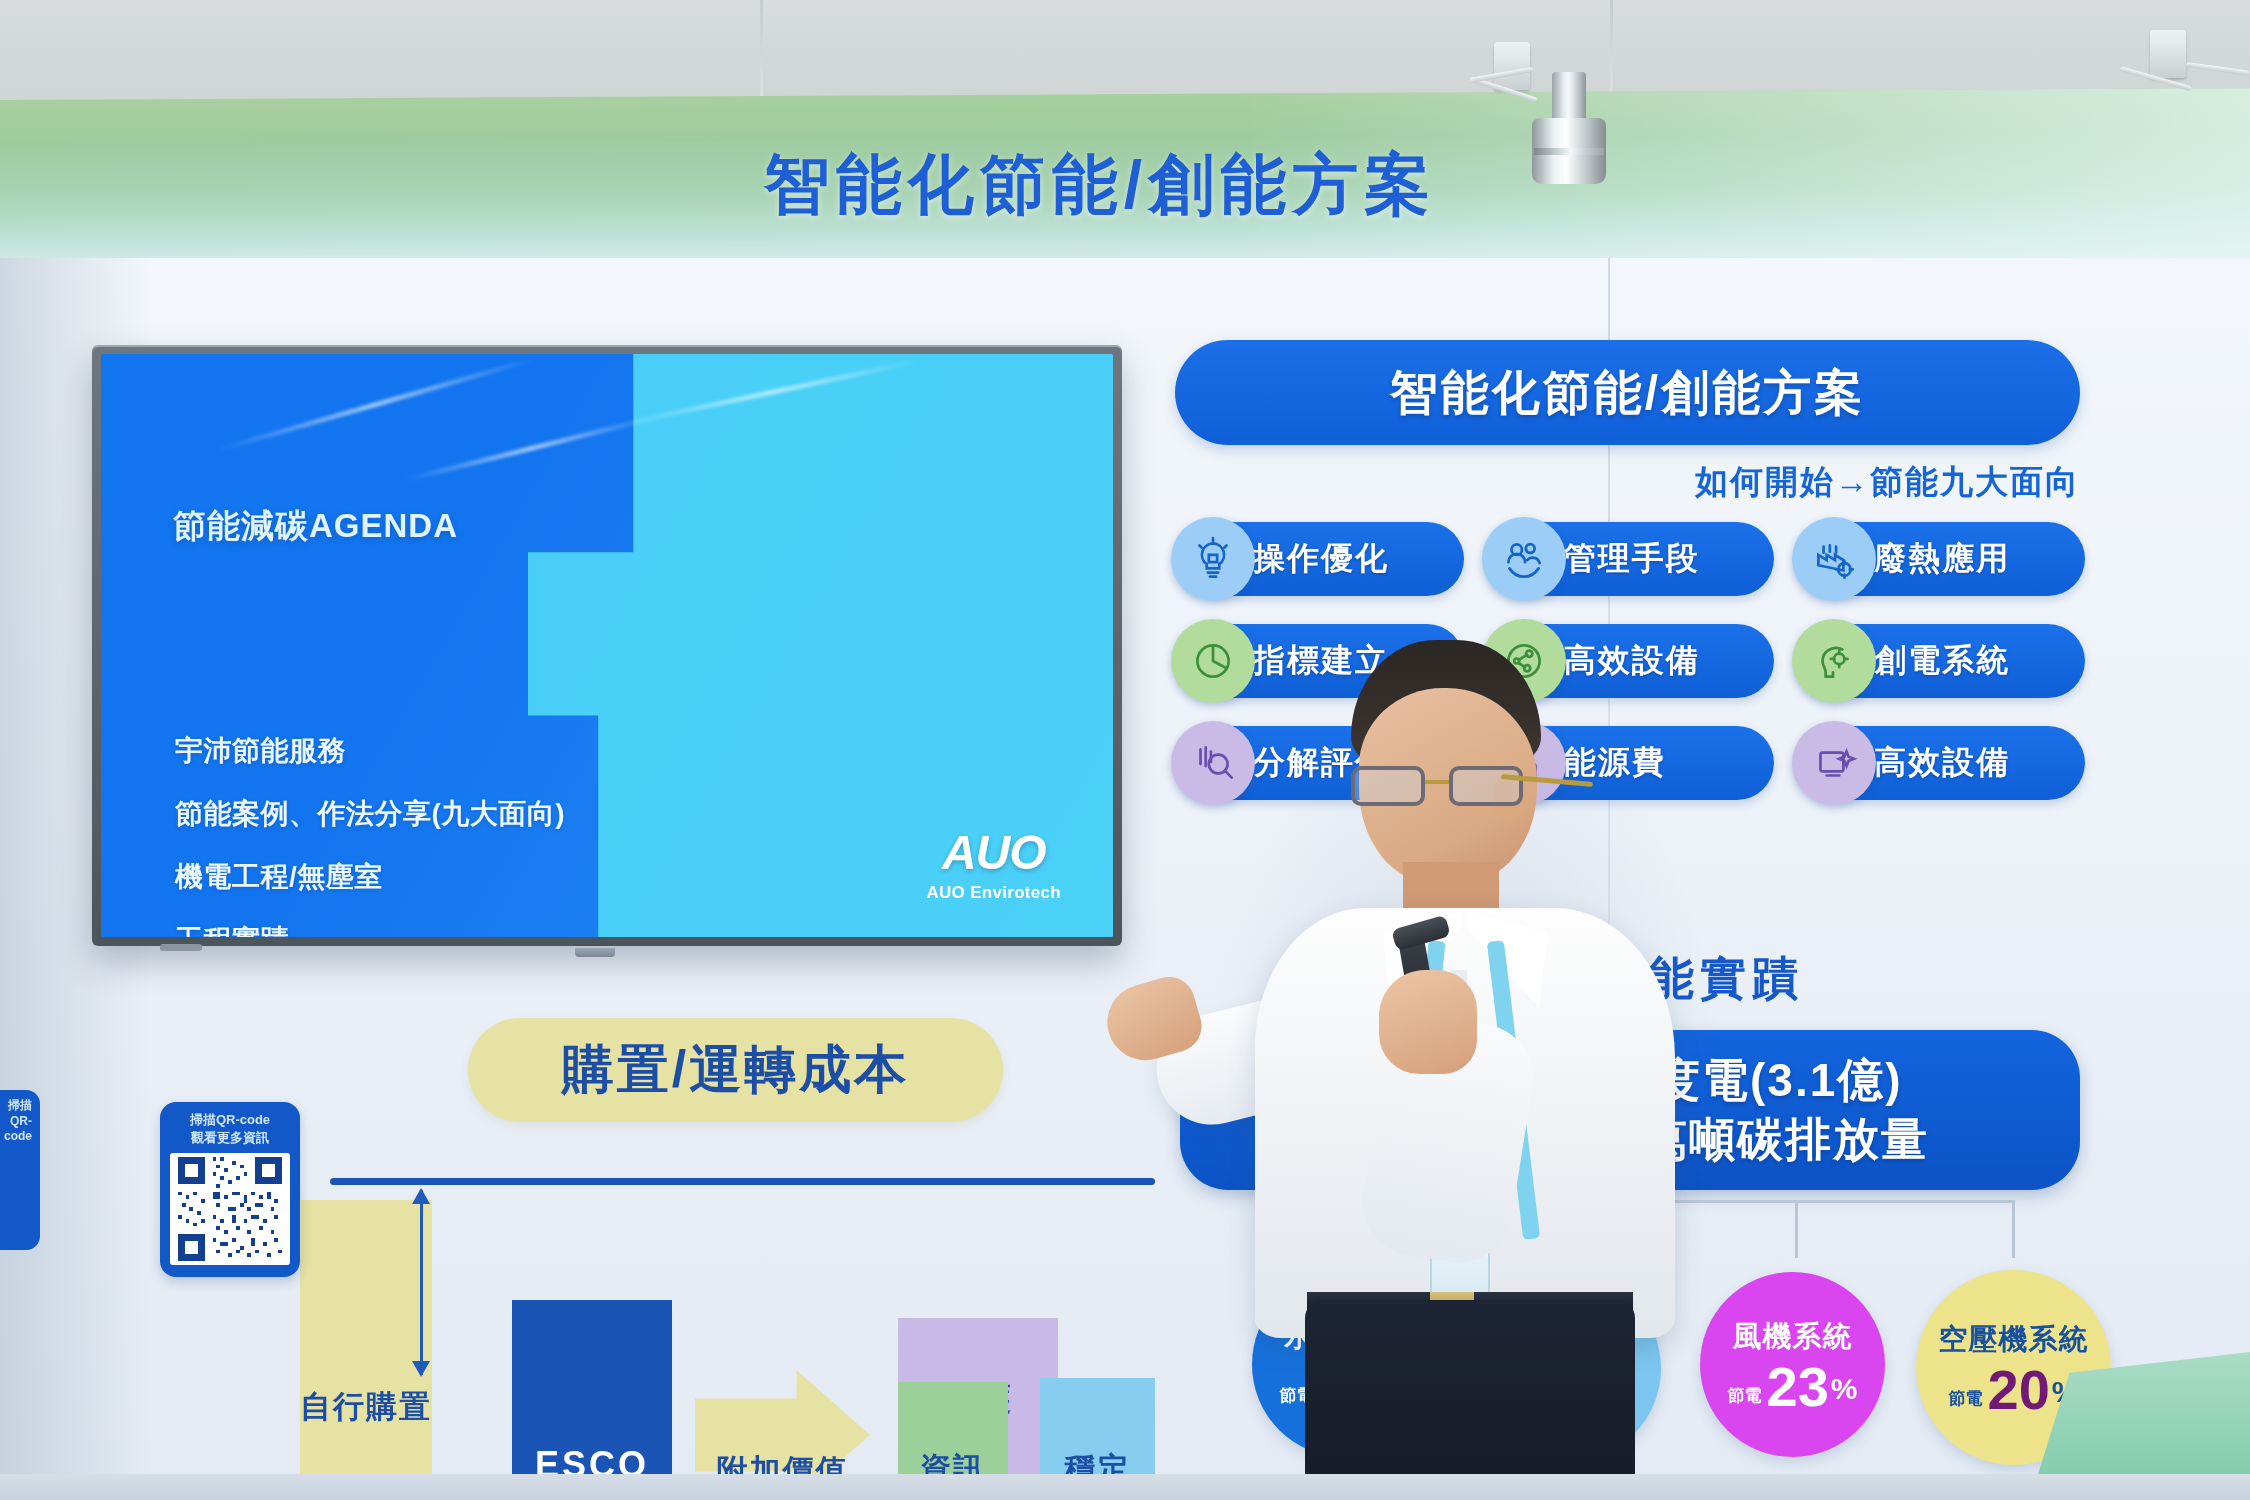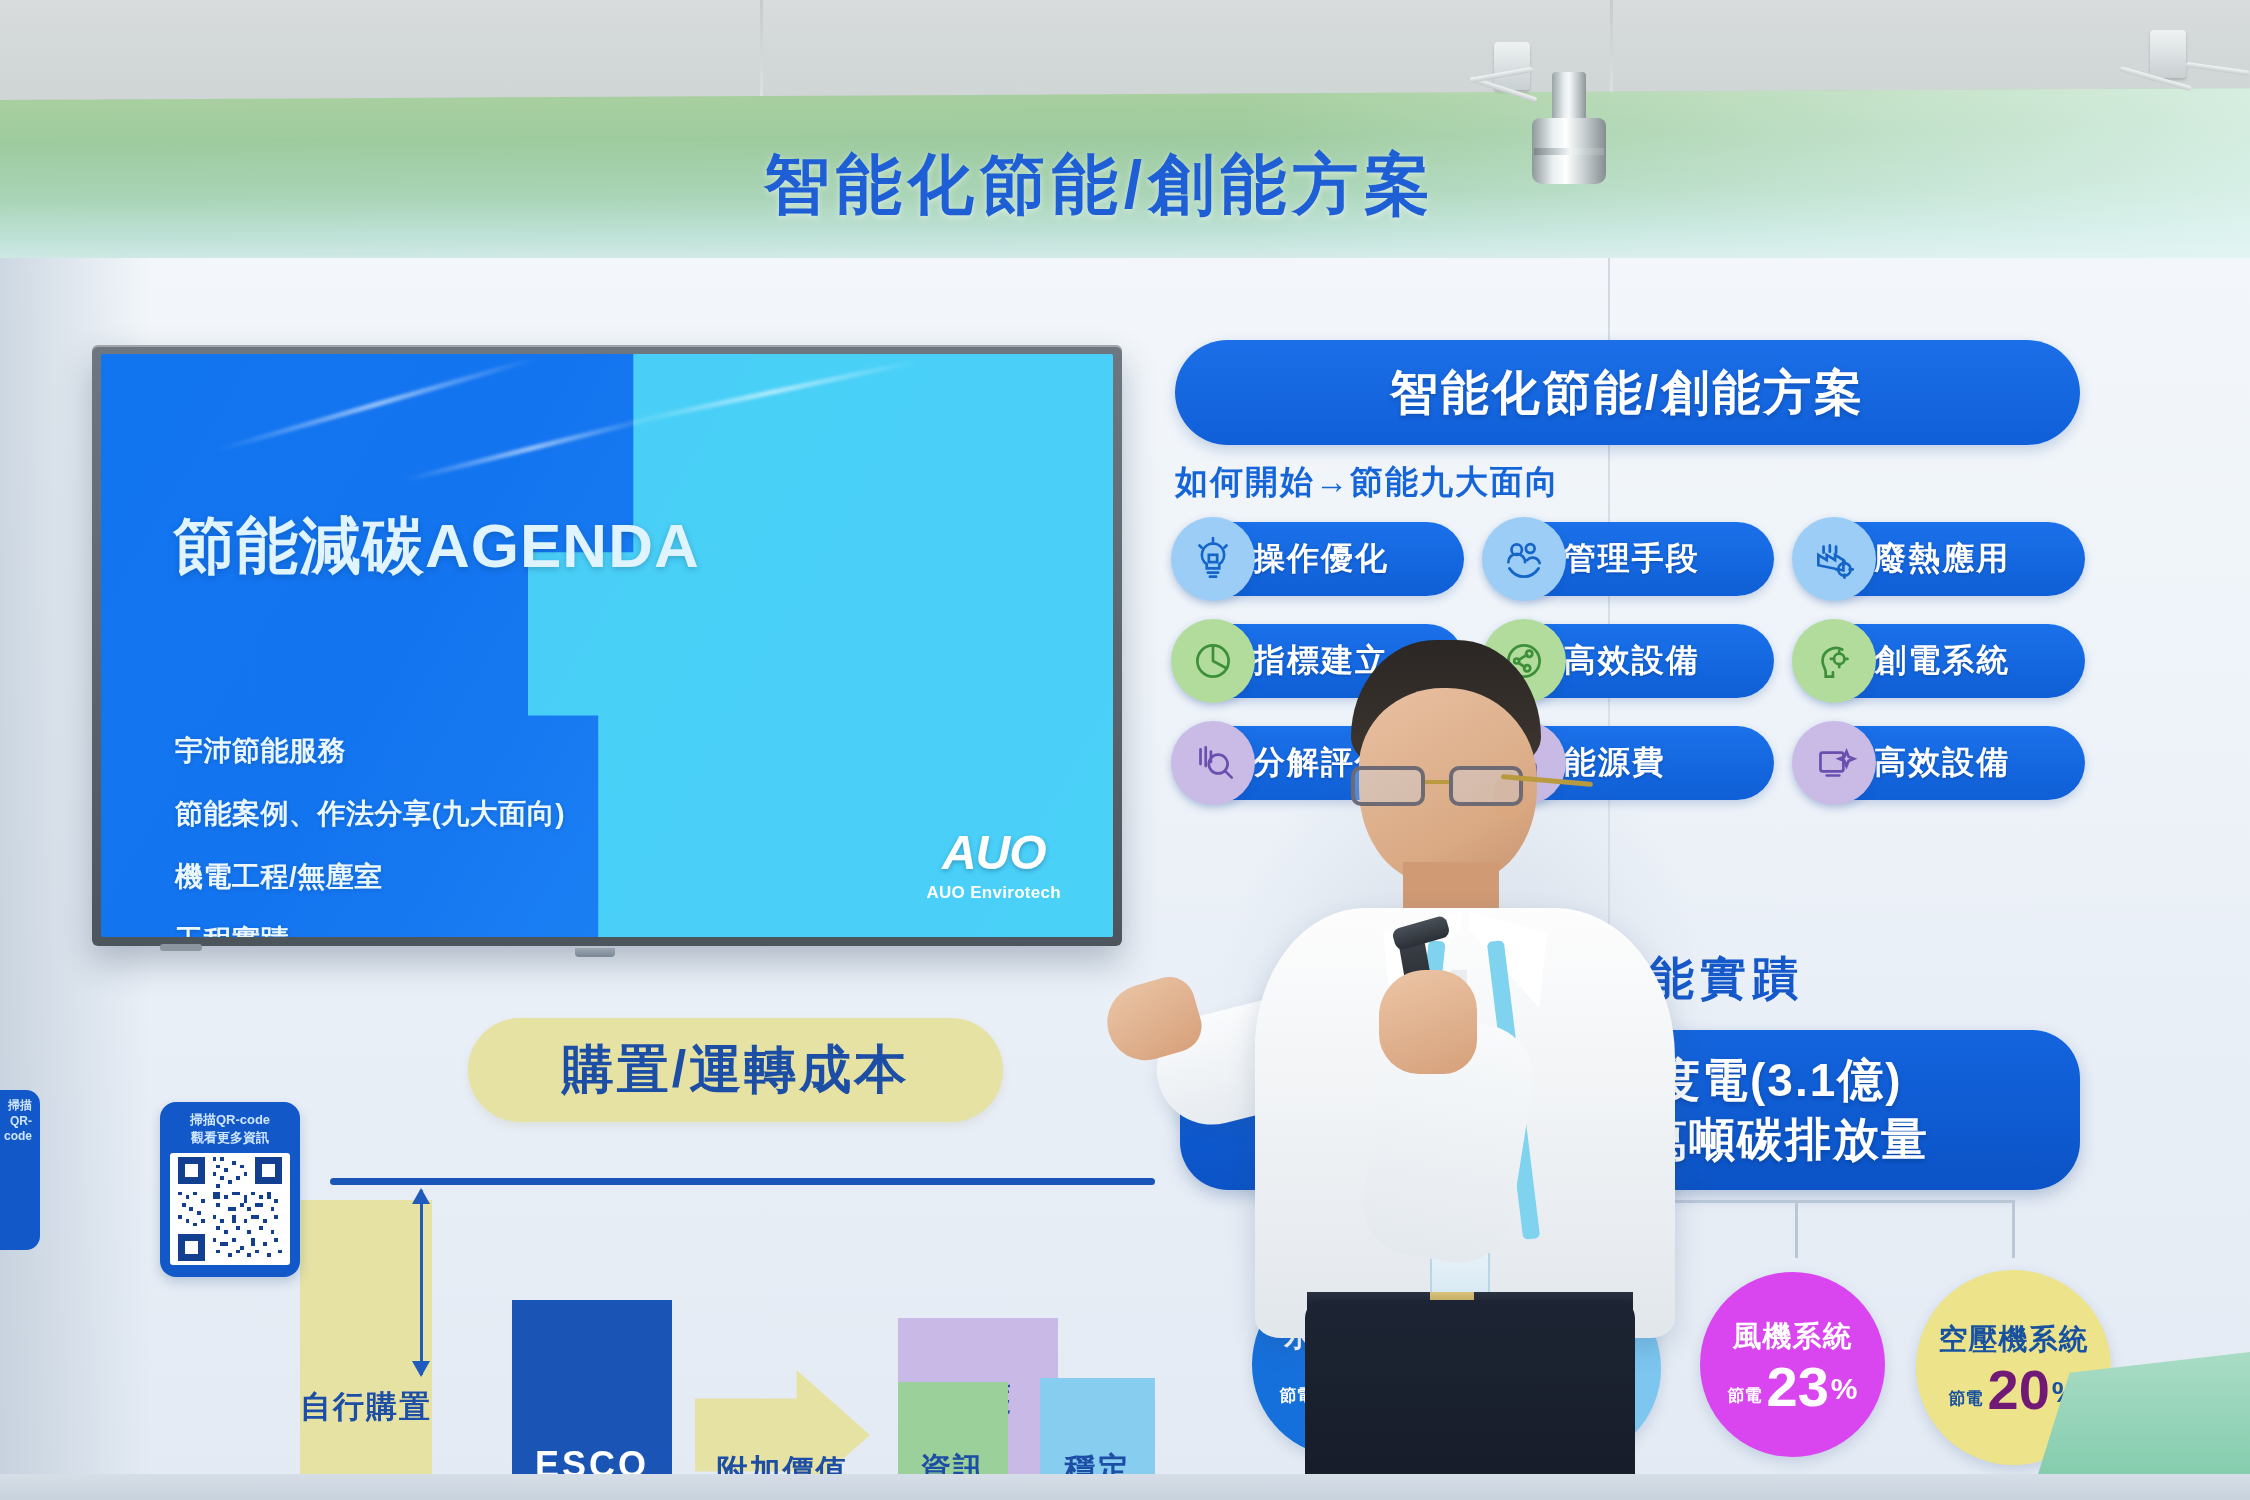--- a/index.html
+++ b/index.html
@@ -99,21 +99,21 @@
     background:#4dd6f7;
     clip-path: polygon(18% 0%, 100% 0%, 100% 100%, 100% 100%, 12% 100%, 12% 62%, 0% 62%, 0% 34%, 18% 34%);
     opacity:.93;
   }
   .tv-streak{
     position:absolute; background:linear-gradient(90deg,rgba(255,255,255,0),rgba(255,255,255,.55),rgba(255,255,255,0));
     height:5px; border-radius:5px; filter:blur(1.4px);
   }
   .tv-title{
     position:absolute; left:72px; top:150px;
-    color:#dff4ff; font-size:62px; font-weight:700; letter-spacing:1px;
+    color:#dff4ff; font-size:33px; font-weight:700; letter-spacing:1px;
     text-shadow:0 2px 6px rgba(0,40,90,.25);
   }
   .tv-list{ position:absolute; left:74px; top:378px; }
   .tv-list li{
     list-style:none; color:#eaf7ff; font-size:28px; font-weight:700;
     margin-bottom:25px; letter-spacing:.5px; text-shadow:0 1px 4px rgba(0,40,90,.25);
   }
   .auo-logo{ position:absolute; right:52px; bottom:34px; text-align:center; }
   .auo-mark{
     color:#ffffff; font-size:48px; font-weight:800; letter-spacing:-1px; line-height:1;
@@ -136,21 +136,21 @@
     border-radius:54px;
     display:flex; align-items:center; justify-content:center;
     box-shadow:0 5px 14px rgba(20,70,150,.22);
   }
   .poster-title span{
     color:#fff; font-size:48px; font-weight:800; letter-spacing:3px;
     text-shadow:0 2px 4px rgba(0,30,80,.3);
   }
   .poster-sub{
     position:absolute; left:1175px; top:460px; width:905px;
-    text-align:left; color:#1565d8; font-size:33px; font-weight:700; letter-spacing:2px;
+    text-align:right; color:#1565d8; font-size:33px; font-weight:700; letter-spacing:2px;
   }
 
   .pill-grid{ position:absolute; left:1175px; top:522px; width:910px; }
   .pill-row{ display:flex; gap:22px; margin-bottom:28px; }
   .pill{
     position:relative; flex:1; height:74px; border-radius:37px;
     background:linear-gradient(180deg,#1b71ea,#0f5fd6);
     display:flex; align-items:center; padding-left:78px;
     box-shadow:0 4px 10px rgba(20,70,150,.20);
   }

